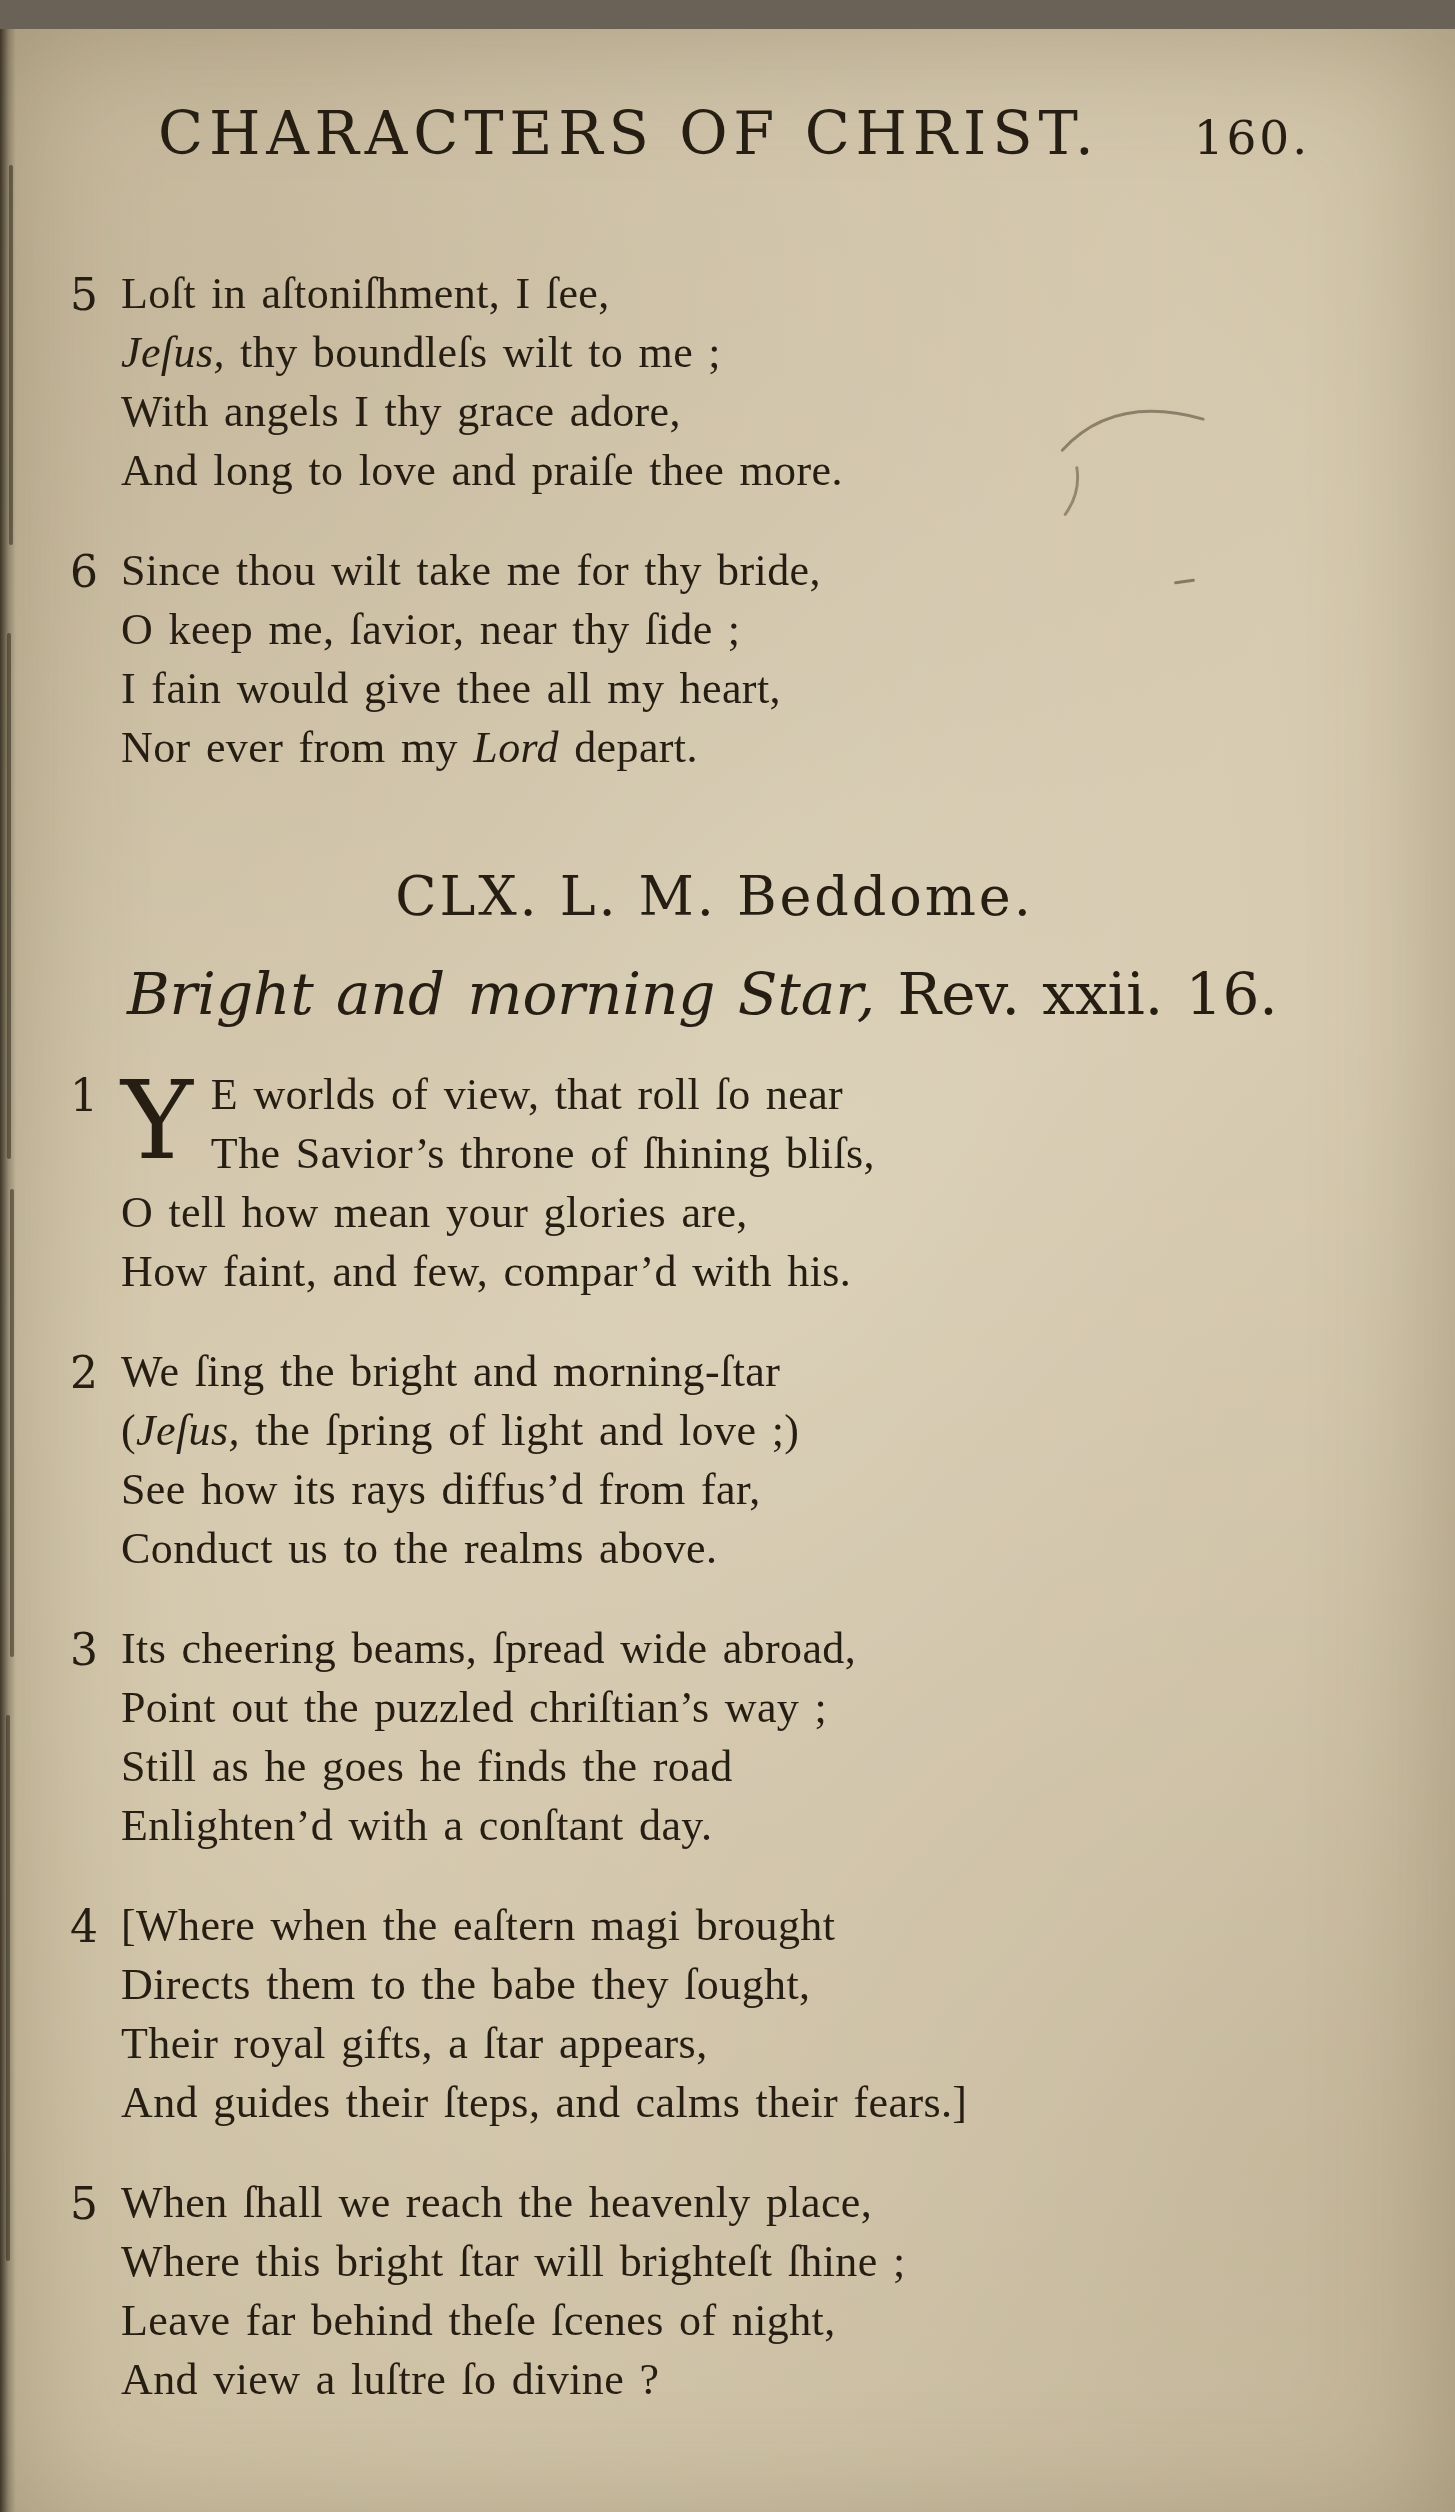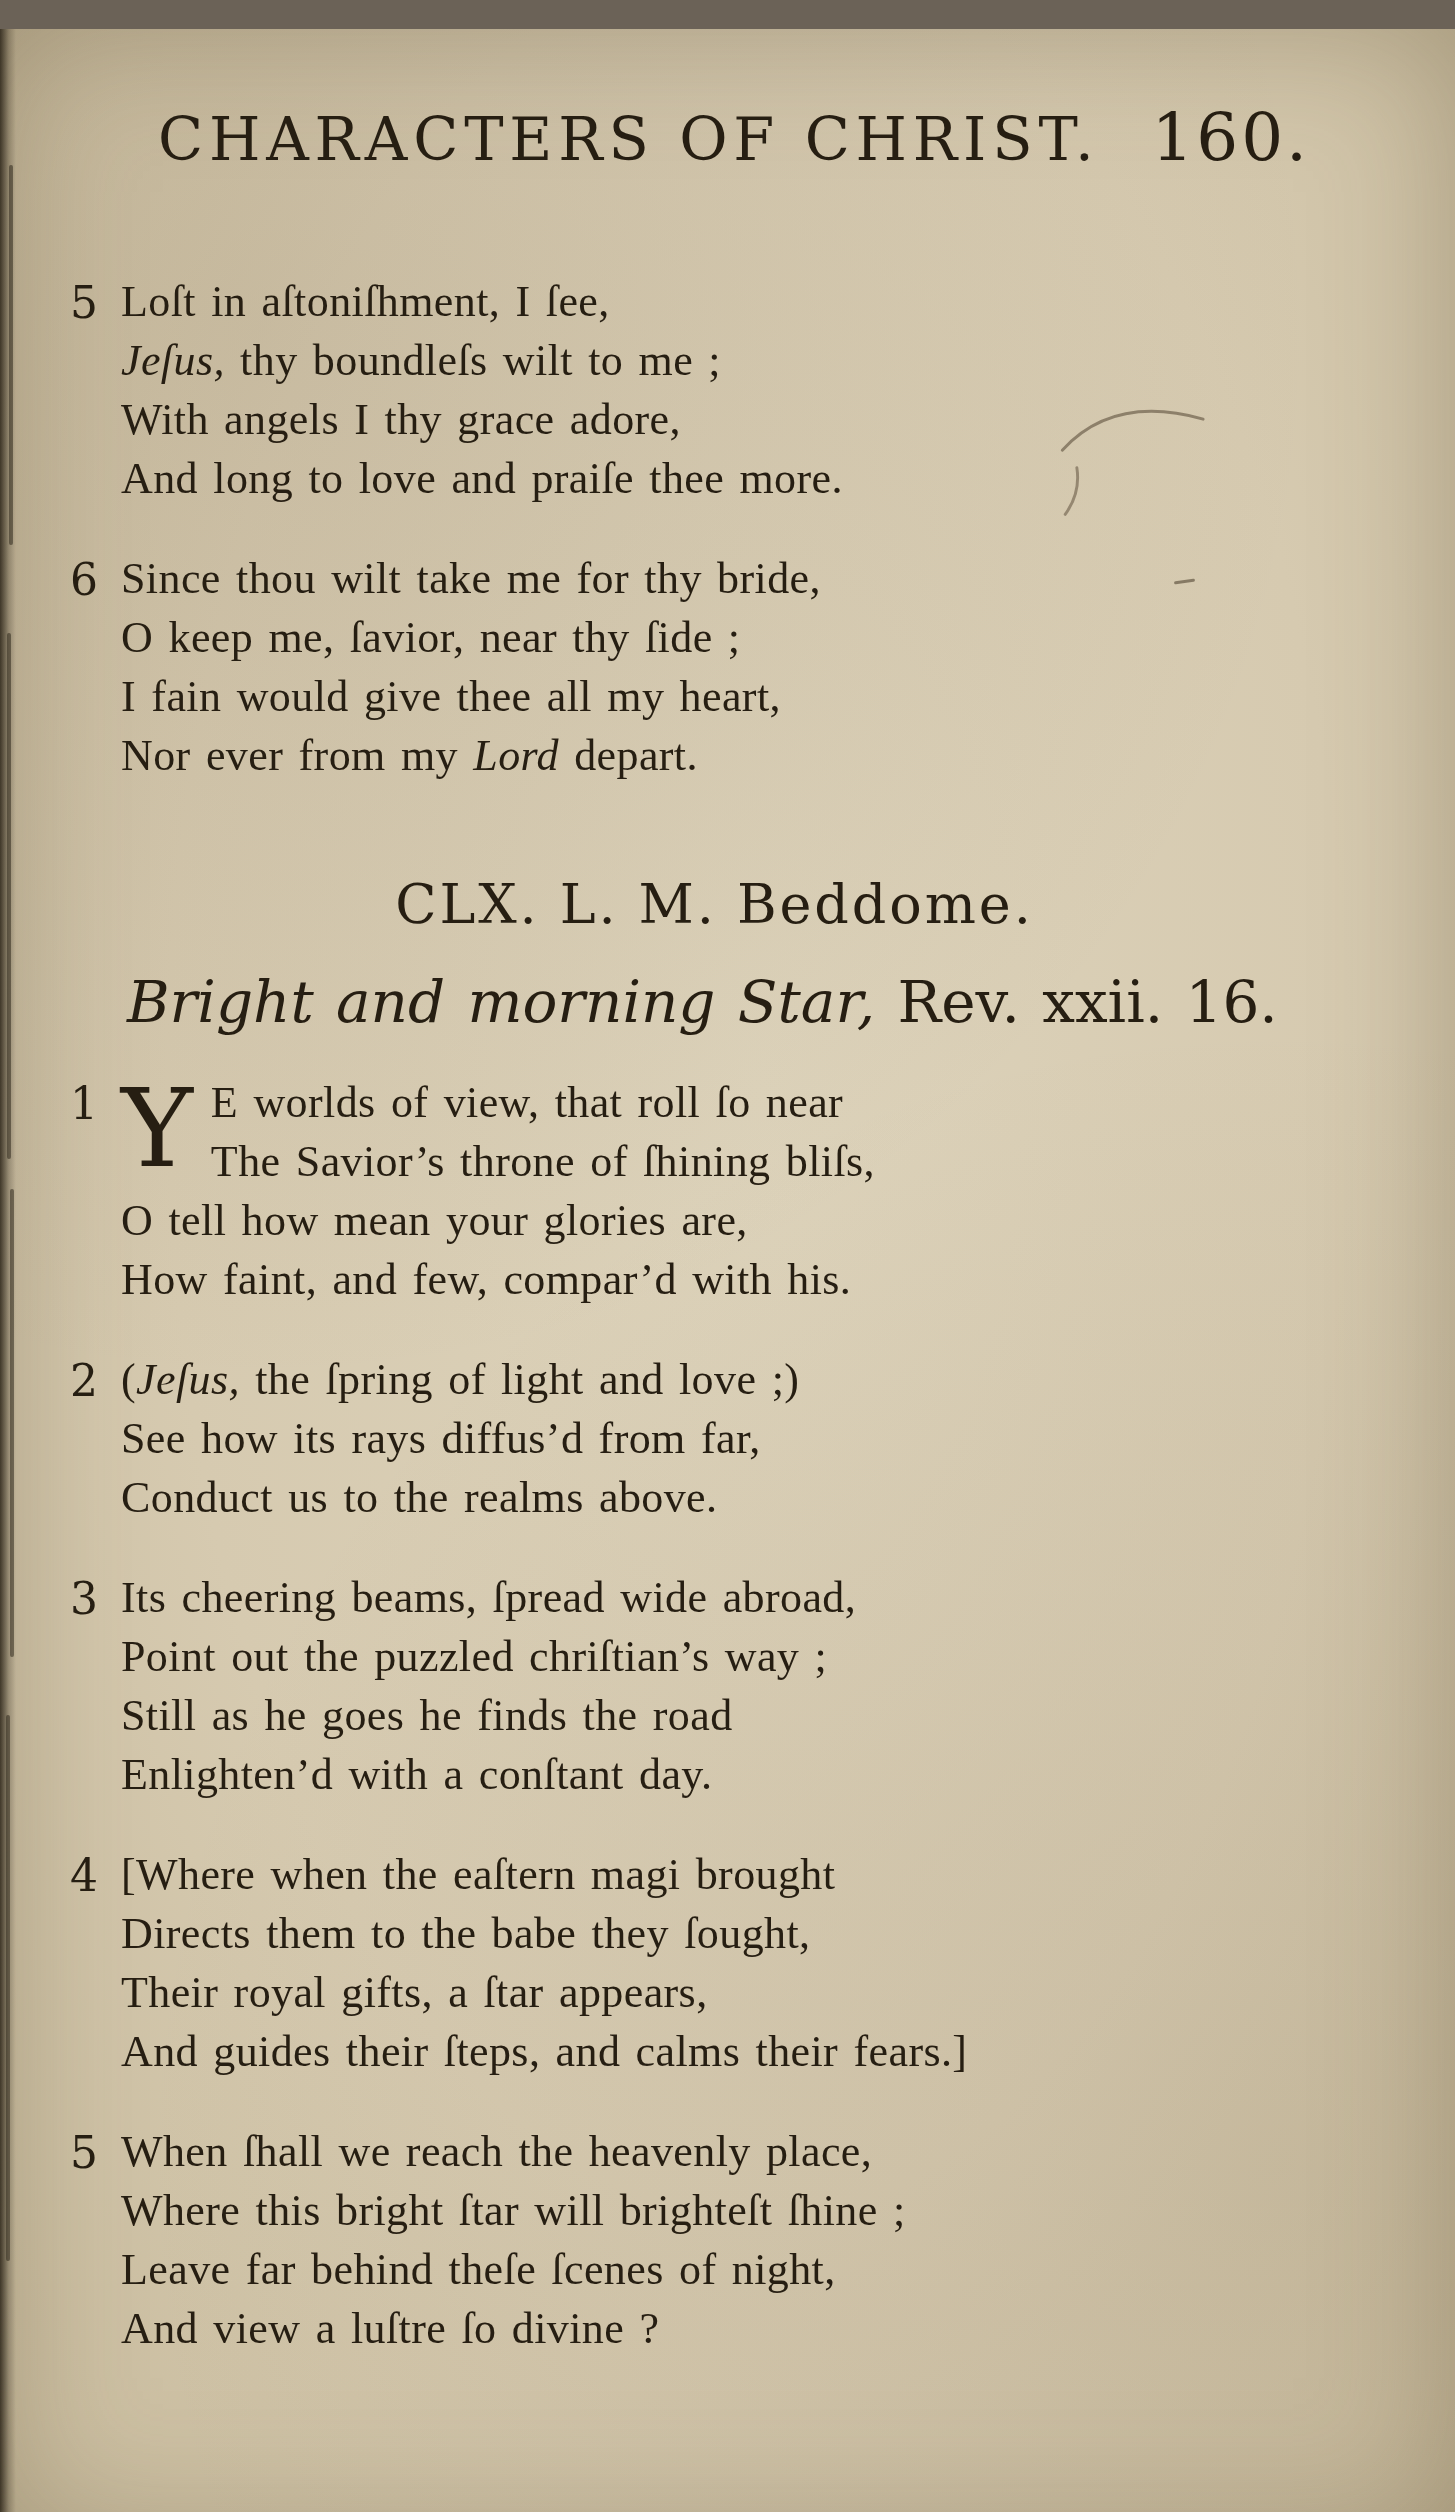--- a/index.html
+++ b/index.html
@@ -29,21 +29,21 @@
   .bm1 { left: 8.8px;  top: 136px;  height: 380px; }
   .bm2 { left: 6.8px;  top: 604px;  height: 526px; }
   .bm3 { left: 9.7px; top: 1160px; height: 468px; }
   .bm4 { left: 5.8px;  top: 1686px; height: 546px; }
   
   .header {
     display: flex; justify-content: space-between; align-items: baseline;
     padding: 70px 146px 0 158px;
   }
   .running-title { font-size: 59px; letter-spacing: 5.8px; white-space: nowrap; }
-  .page-number   { font-size: 66px; letter-spacing: 2.9px; }
+  .page-number   { font-size: 47px; letter-spacing: 2.9px; }
   
   .content { padding: 0 97px 0 70px; }
   .verse { display: flex; margin-top: 41px; }
   [data-name="continued-hymn-verses"] .verse:first-child { margin-top: 96px; }
   .verse-num {
     flex: 0 0 51px; width: 51px;
     font-size: 44px; line-height: 59px; padding-top: 1px;
   }
   .verse-lines { flex: 1; font-size: 44px; line-height: 59px; word-spacing: 3.9px; letter-spacing: 0.4px; }
   .line { min-height: 59px; font-family: Liberation Serif, serif; }
@@ -121,20 +121,21 @@
             <div class="line" data-name="verse-line"><span data-name="text-run">E worlds of view, that roll ſo near</span></div>
             <div class="line" data-name="verse-line"><span data-name="text-run">The Savior’s throne of ſhining bliſs,</span></div>
             <div class="line" data-name="verse-line"><span data-name="text-run">O tell how mean your glories are,</span></div>
             <div class="line" data-name="verse-line"><span data-name="text-run">How faint, and few, compar’d with his.</span></div>
           </div>
   </div>
 
   <div class="verse" data-name="verse">
     <span class="verse-num" data-name="verse-number">2</span>
     <div class="verse-lines" data-name="verse-lines">
+            <div class="line" data-name="verse-line"><span data-name="text-run">We ſing the bright and morning-ſtar</span></div>
             <div class="line" data-name="verse-line"><span data-name="text-run">(</span><span class="it" data-name="italic-text">Jeſus,</span><span data-name="text-run"> the ſpring of light and love ;)</span></div>
             <div class="line" data-name="verse-line"><span data-name="text-run">See how its rays diffus’d from far,</span></div>
             <div class="line" data-name="verse-line"><span data-name="text-run">Conduct us to the realms above.</span></div>
           </div>
   </div>
 
   <div class="verse" data-name="verse">
     <span class="verse-num" data-name="verse-number">3</span>
     <div class="verse-lines" data-name="verse-lines">
             <div class="line" data-name="verse-line"><span data-name="text-run">Its cheering beams, ſpread wide abroad,</span></div>

